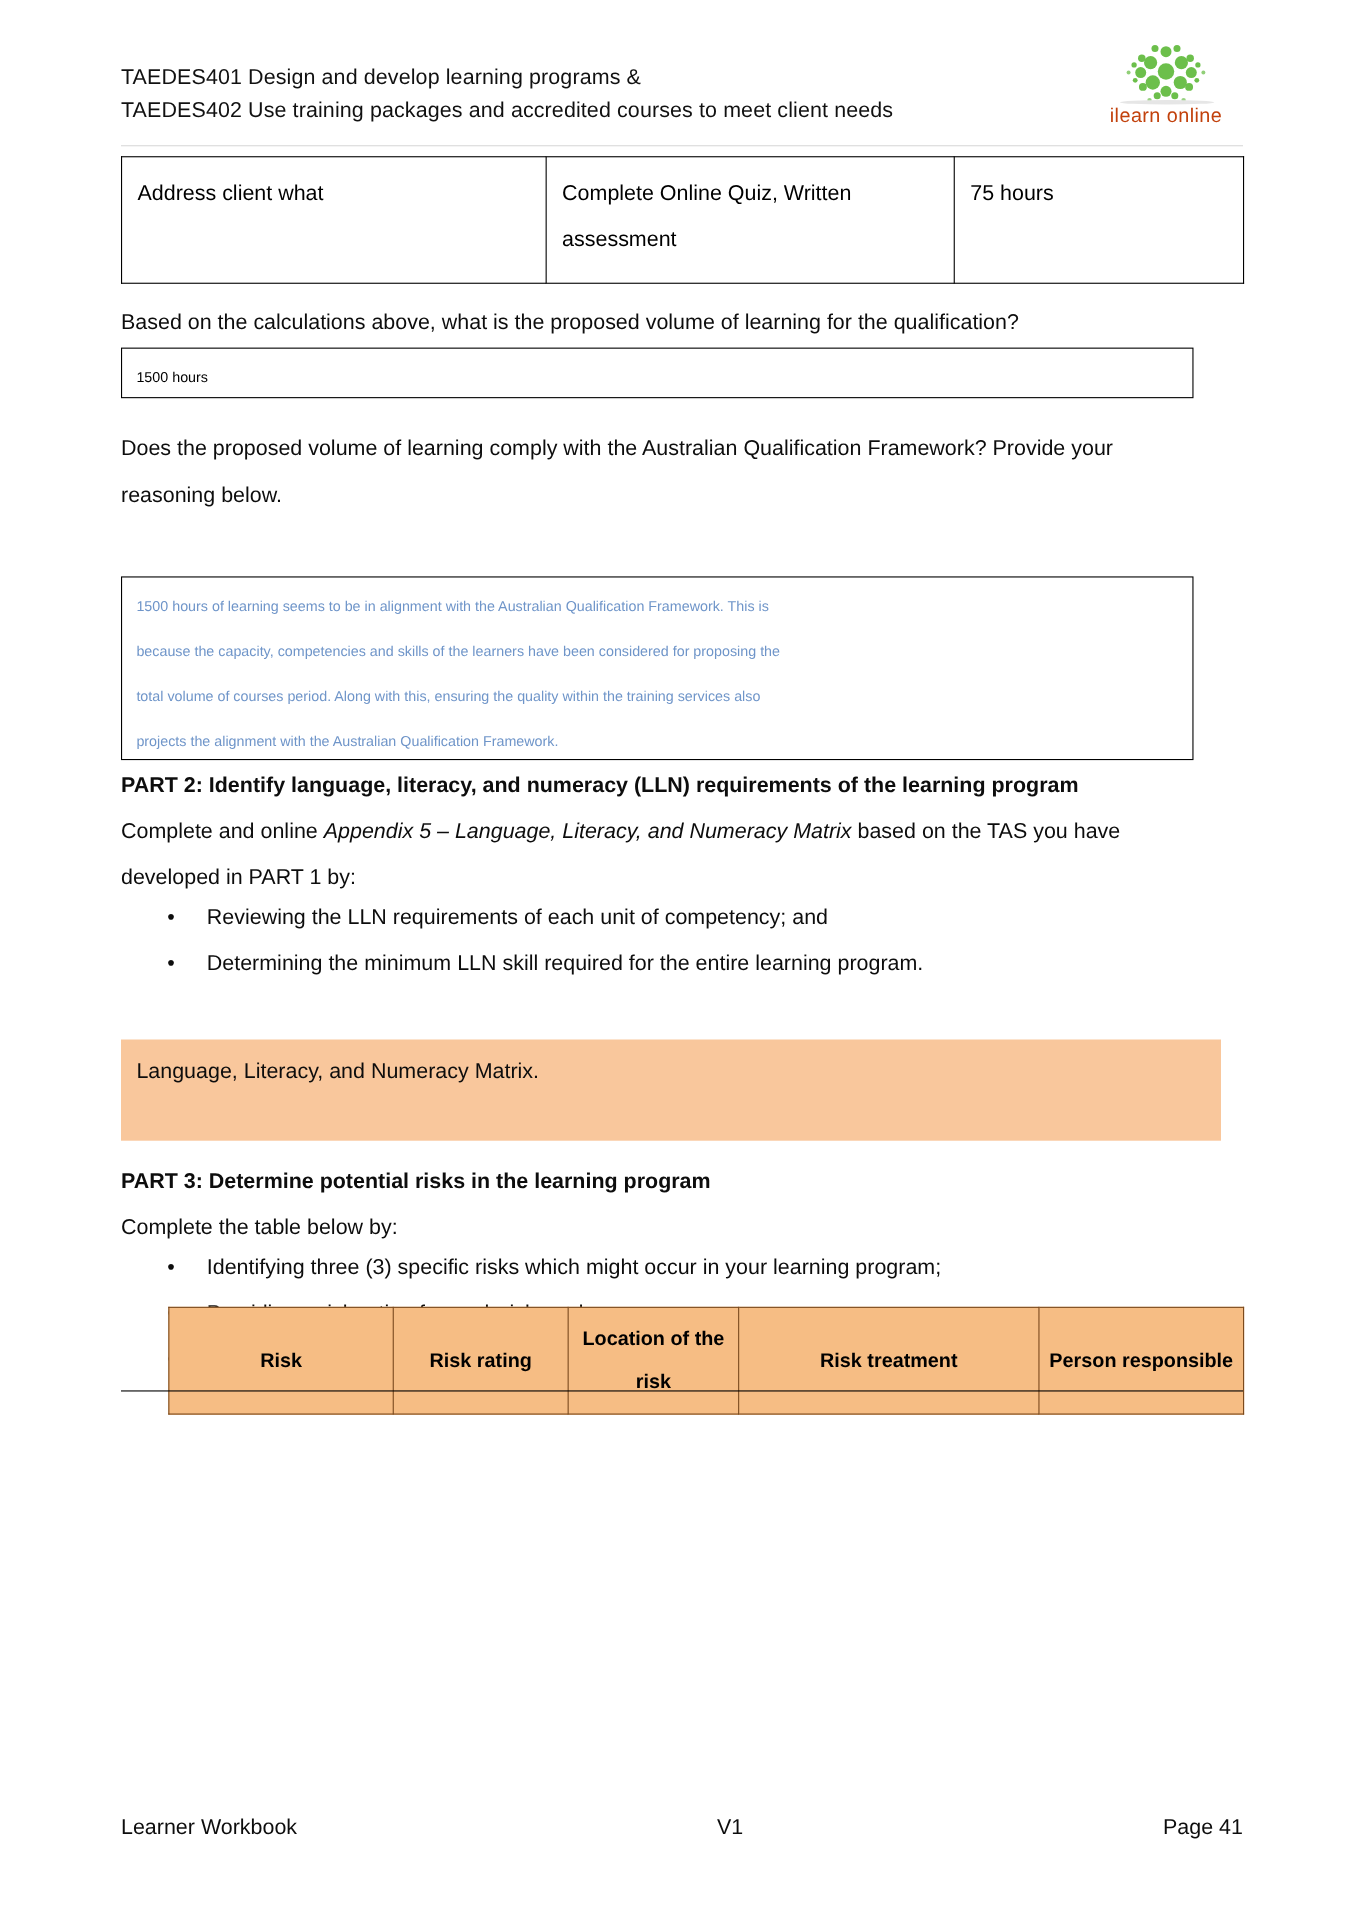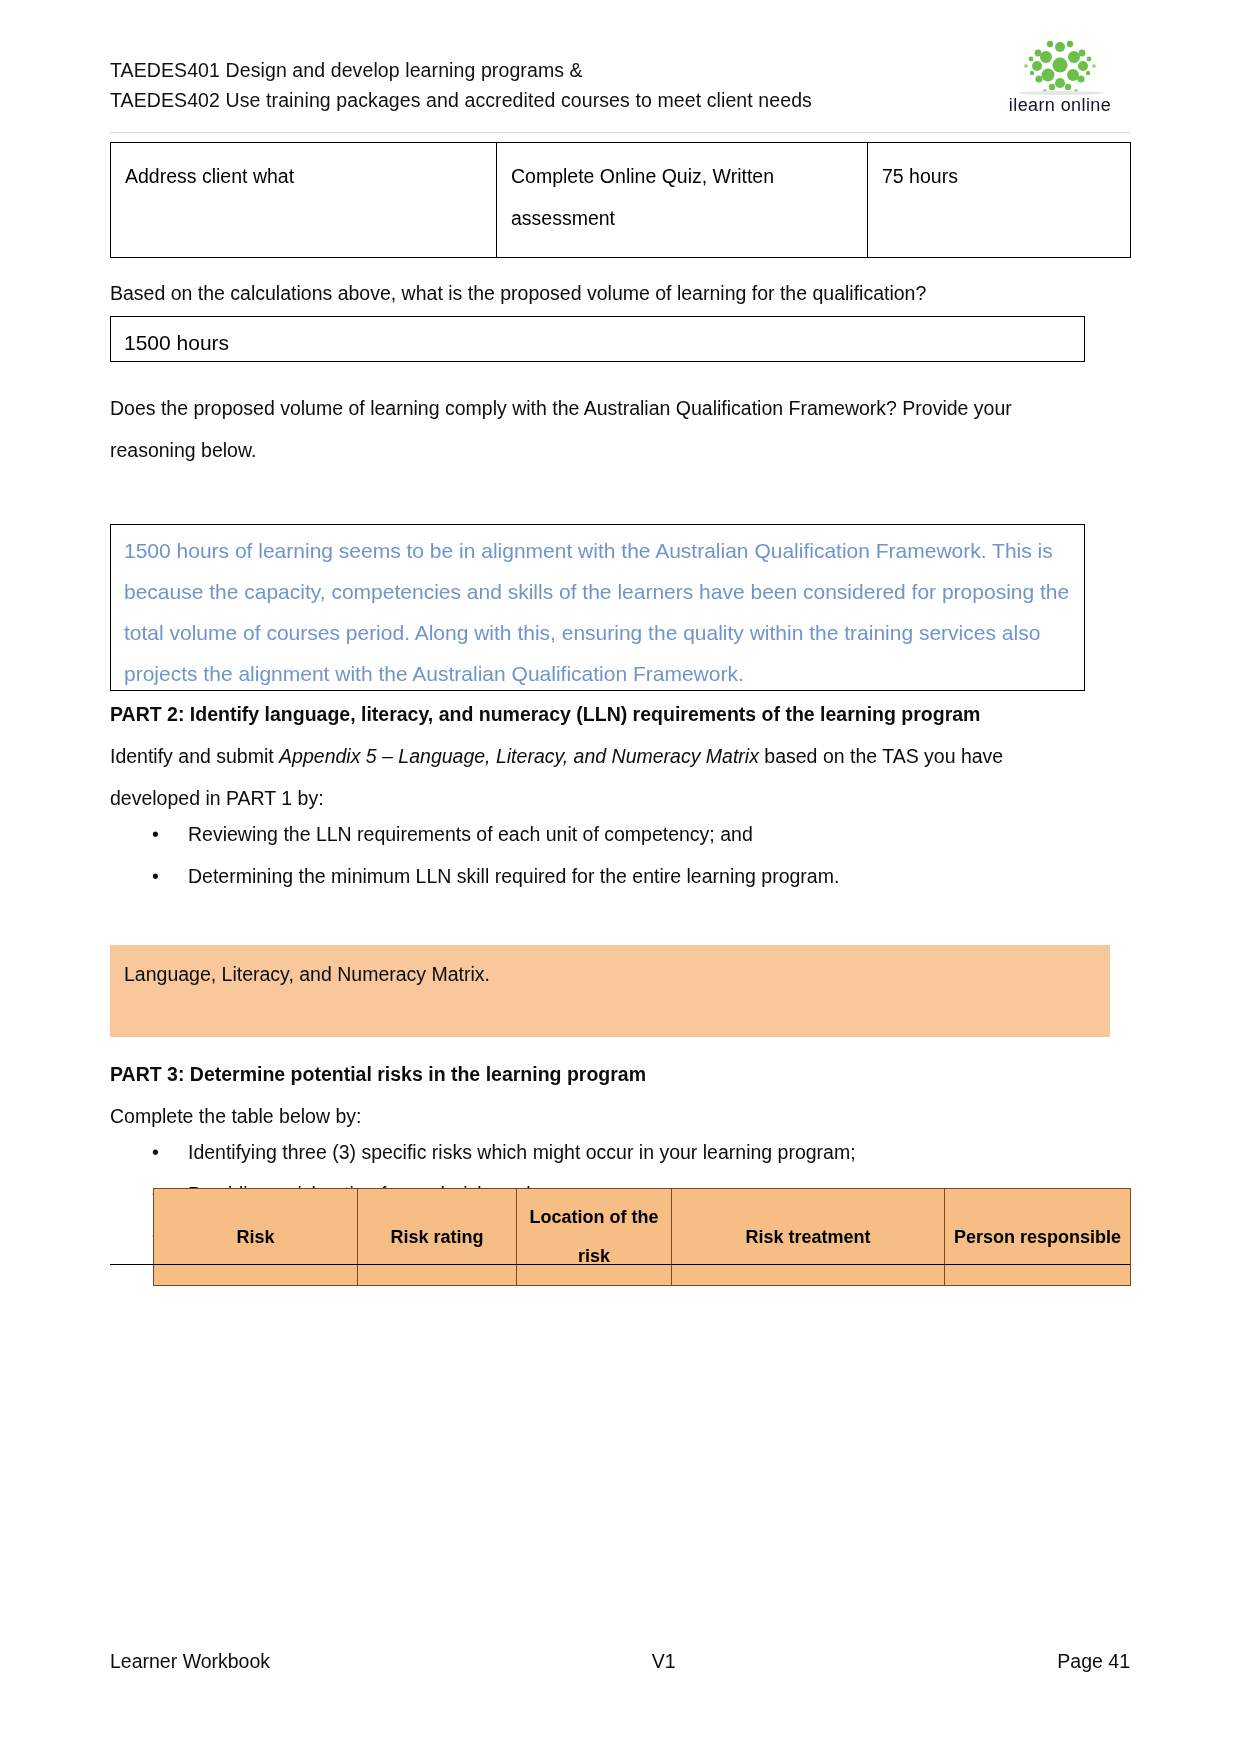--- a/index.html
+++ b/index.html
@@ -57,21 +57,21 @@
     width: 140px;
     height: 60px;
   }
   .logo-word {
     position: absolute;
     left: 0;
     top: 58px;
     width: 140px;
     text-align: center;
     font-size: 18px;
-    color: #0f172a;
+    color: #c2410c;
     letter-spacing: 0.4px;
   }
   .logo-shadow {
     position: absolute;
     left: 28px;
     top: 54px;
     width: 86px;
     height: 4px;
     border-radius: 50%;
     background: #e6e6e6;
@@ -105,21 +105,21 @@
     height: 64px;
   }
 
   
   .answer-box {
     position: absolute;
     border: 1.3px solid #000000;
     box-sizing: border-box;
     background: #ffffff;
     padding: 5px 13px;
-    font-size: 21px;
+    font-size: 13px;
     line-height: 41px;
   }
   .answer-blue { color: #6f95c9; }
 
   
   .bullets {
     position: absolute;
     font-size: 19.5px;
     line-height: 42px;
     color: #0d0d0d;
@@ -257,21 +257,21 @@
 
   <div class="answer-box answer-blue" style="left:110px; top:484px; width:975px; height:167px;margin-top:40px;">
     <div>1500 hours of learning seems to be in alignment with the Australian Qualification Framework. This is</div>
     <div>because the capacity, competencies and skills of the learners have been considered for proposing the</div>
     <div>total volume of courses period. Along with this, ensuring the quality within the training services also</div>
     <div>projects the alignment with the Australian Qualification Framework.</div>
   </div>
 
   <div class="para bold" style="left:110px; top:696px; width:1020px;">PART 2: Identify language, literacy, and numeracy (LLN) requirements of the learning program</div>
 
-  <div class="para" style="left:110px; top:738px; width:1020px;"><span>Identify and submit </span><span class="ital">Appendix 5 – Language, Literacy, and Numeracy Matrix</span><span> based on the TAS you have</span></div>
+  <div class="para" style="left:110px; top:738px; width:1020px;"><span>Complete and online </span><span class="ital">Appendix 5 – Language, Literacy, and Numeracy Matrix</span><span> based on the TAS you have</span></div>
 
   <div class="para" style="left:110px; top:780px; width:1020px;">developed in PART 1 by:</div>
 
   <div class="bullets" style="left:110px; top:813px; width:1020px;">
     <div class="bullet-row">
       <span class="bullet-dot">•</span>
       <span>Reviewing the LLN requirements of each unit of competency; and</span>
     </div>
     <div class="bullet-row">
       <span class="bullet-dot">•</span>

